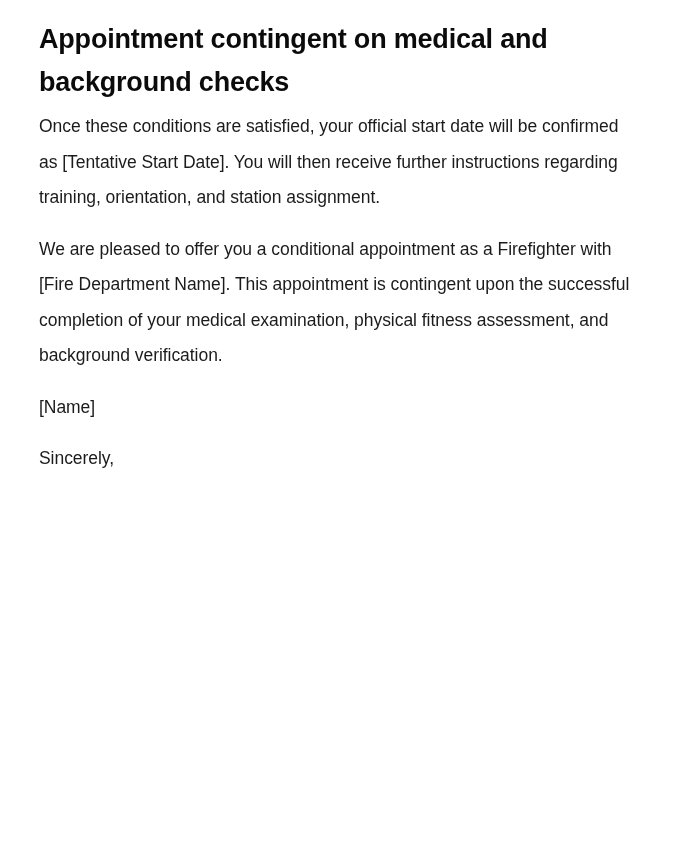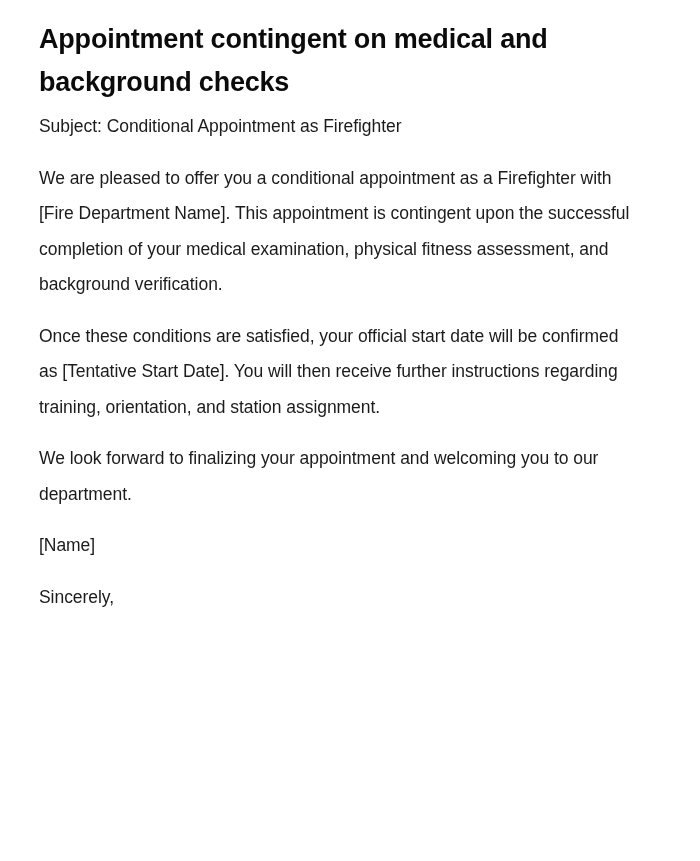--- a/index.html
+++ b/index.html
@@ -44,27 +44,25 @@
     margin-bottom: 0;
   }
 </style>
 </head>
 <body>
 
 <div class="page">
 
   <h1 class="article-title">Appointment contingent on medical and background checks</h1>
 
-  <p class="body-text">Subject: Conditional Appointment as Firefighter</p>
 
+
+  <p class="body-text">Once these conditions are satisfied, your official start date will be confirmed as [Tentative Start Date]. You will then receive further instructions regarding training, orientation, and station assignment.</p>
 
   <p class="body-text">We are pleased to offer you a conditional appointment as a Firefighter with [Fire Department Name]. This appointment is contingent upon the successful completion of your medical examination, physical fitness assessment, and background verification.</p>
 
-  <p class="body-text">Once these conditions are satisfied, your official start date will be confirmed as [Tentative Start Date]. You will then receive further instructions regarding training, orientation, and station assignment.</p>
-
-  <p class="body-text">We look forward to finalizing your appointment and welcoming you to our department.</p>
 
   <p class="body-text">[Name]</p>
 
   <p class="body-text">Sincerely,</p>
 
 
 </div>
 
 </body></html>

